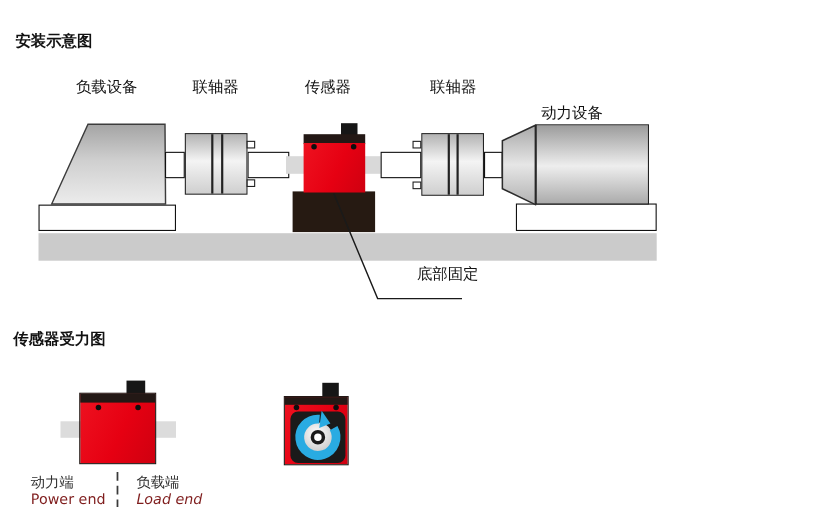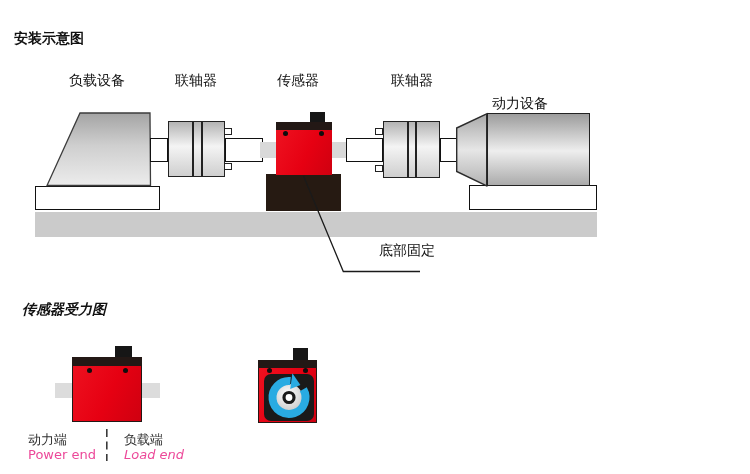--- a/index.html
+++ b/index.html
@@ -5,21 +5,21 @@
   html,body{margin:0;padding:0;background:#fff;}
   #canvas{
     position:relative;width:750px;height:474px;background:#ffffff;overflow:hidden;
     font-family:"DejaVu Sans","Liberation Sans",sans-serif;color:#1a1a1a;
   }
   .abs{position:absolute;box-sizing:border-box;}
   .lbl{position:absolute;font-size:14px;font-weight:400;color:#111;line-height:1;white-space:nowrap;}
   .lbl.centered{transform:translateX(-50%);}
   .title{position:absolute;font-size:14px;font-weight:700;color:#111;line-height:1;white-space:nowrap;}
   .small-cn{position:absolute;font-size:13px;font-weight:500;color:#2e2e2e;line-height:1;white-space:nowrap;}
-  .small-en{position:absolute;font-size:13px;font-weight:400;color:#ec4899;line-height:1;white-space:nowrap;}
+  .small-en{position:absolute;font-size:13px;font-weight:400;color:#7f1d1d;line-height:1;white-space:nowrap;}
   .ground{background:#cbcbcb;}
   .base-white{background:#ffffff;border:1.2px solid #111;}
   .wshaft{background:#ffffff;border:1.1px solid #111;}
   .grayshaft{background:#d9d9d9;}
   .coupling{
     background:linear-gradient(180deg,#b3b3b3 0%,#f4f4f4 45%,#cfcfcf 100%);
     border:1.4px solid #222;
   }
   .cline{position:absolute;top:0;bottom:0;width:1.5px;background:#222;}
   .tab{background:#fff;border:1px solid #222;width:8px;height:6.5px;}
@@ -104,21 +104,21 @@
     </defs>
     <polygon points="2.7,17 32.7,2.8 32.7,75 2.7,60.5" fill="url(#gCone)" stroke="#2c2c2c" stroke-width="1.4"></polygon>
   </svg>
   <div class="abs cyl" style="left:487px;top:113px;width:103px;height:73px;"></div>
 
   <svg class="abs" style="left:0;top:0;pointer-events:none;" width="750" height="474" viewBox="0 0 750 474">
     <polyline points="303.5,176 343.3,271.5 420,271.5" fill="none" stroke="#1a1a1a" stroke-width="1.3"></polyline>
   </svg>
   <div class="lbl" style="left:352px;top:243px;margin-left:27px;">底部固定</div>
 
-  <div class="title" style="left:22px;top:302px;font-style:italic;">传感器受力图</div>
+  <div class="title" style="left:12px;top:302px;">传感器受力图</div>
 
   <div class="abs grayshaft" style="left:55px;top:383px;width:105px;height:15px;background:#dcdcdc;"></div>
   <div class="abs knob" style="left:115px;top:346px;width:17px;height:12px;"></div>
   <div class="abs redbody sensor-outline" style="left:72px;top:357px;width:70px;height:65px;">
     <div class="strip abs" style="left:0;top:0;width:100%;height:8px;"></div>
     <div class="dot" style="left:14px;top:10px;"></div>
     <div class="dot" style="left:50px;top:10px;"></div>
   </div>
 
   <svg class="abs" style="left:105px;top:428px;" width="4" height="34" viewBox="0 0 4 34">

